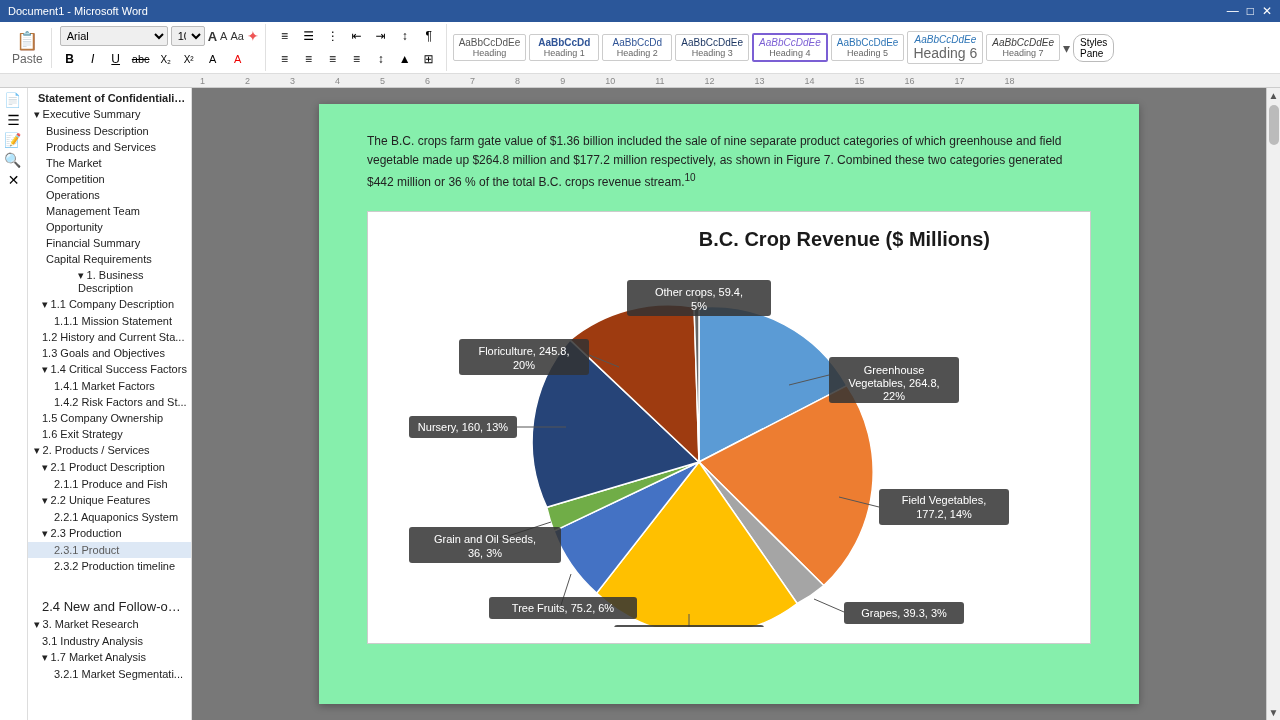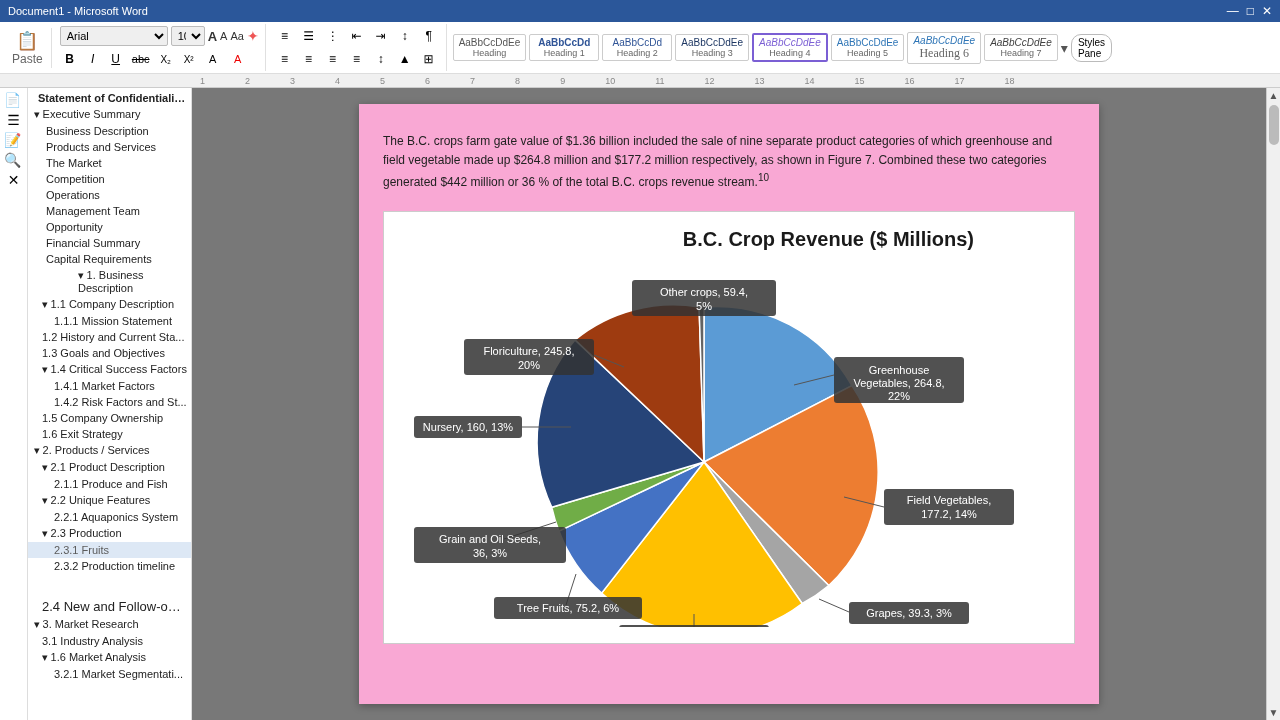--- a/index.html
+++ b/index.html
@@ -95,21 +95,21 @@
       <div style="border:2px solid #7b5fd4; border-radius:2px; padding:2px 5px; font-size:9.5px; cursor:pointer; text-align:center; min-width:70px;">
         <div style="font-size:10px; color:#7b5fd4; font-style:italic;">AaBbCcDdEe</div>
         <div style="font-size:9px; color:#666;">Heading 4</div>
       </div>
       <div style="border:1px solid #ccc; border-radius:2px; padding:2px 5px; font-size:9.5px; cursor:pointer; text-align:center; min-width:70px;">
         <div style="font-size:10px; color:#2e75b6;">AaBbCcDdEe</div>
         <div style="font-size:9px; color:#666;">Heading 5</div>
       </div>
       <div style="border:1px solid #ccc; border-radius:2px; padding:2px 5px; font-size:9.5px; cursor:pointer; text-align:center; min-width:70px;">
         <div style="font-size:10px; color:#2e75b6; font-style:italic;">AaBbCcDdEe</div>
-        <div style="font-size:12px; color:#666;font-family:Liberation Serif, serif;">Heading 6</div>
+        <div style="font-size:14px; color:#666;">Heading 6</div>
       </div>
       <div style="border:1px solid #ccc; border-radius:2px; padding:2px 5px; font-size:9.5px; cursor:pointer; text-align:center; min-width:70px;">
         <div style="font-size:10px; color:#404040; font-style:italic;">AaBbCcDdEe</div>
         <div style="font-size:9px; color:#666;">Heading 7</div>
       </div>
       <button style="font-size:14px; border:none; background:none; cursor:pointer; color:#555;">▾</button>
       <div style="font-size:10px; border:1px solid #bbb; padding:2px 6px; cursor:pointer; border-radius:10px; margin-left:0;">Styles<br>Pane</div>
     </div>
   </div>
 
@@ -168,32 +168,32 @@
       <div style="padding:2px 4px 2px 26px; cursor:pointer; color:#222; font-size:11px; overflow:hidden; text-overflow:ellipsis; white-space:nowrap;">1.4.2 Risk Factors and St...</div>
       <div style="padding:2px 4px 2px 14px; cursor:pointer; color:#222; font-size:11px;">1.5 Company Ownership</div>
       <div style="padding:2px 4px 2px 14px; cursor:pointer; color:#222; font-size:11px;">1.6 Exit Strategy</div>
 
       <div style="padding:2px 4px 2px 6px; cursor:pointer; color:#222; font-size:11px;">▾ 2. Products / Services</div>
       <div style="padding:2px 4px 2px 14px; cursor:pointer; color:#222; font-size:11px;">▾ 2.1 Product Description</div>
       <div style="padding:2px 4px 2px 26px; cursor:pointer; color:#222; font-size:11px;">2.1.1 Produce and Fish</div>
       <div style="padding:2px 4px 2px 14px; cursor:pointer; color:#222; font-size:11px;">▾ 2.2 Unique Features</div>
       <div style="padding:2px 4px 2px 26px; cursor:pointer; color:#222; font-size:11px;">2.2.1 Aquaponics System</div>
       <div style="padding:2px 4px 2px 14px; cursor:pointer; color:#222; font-size:11px;">▾ 2.3 Production</div>
-      <div style="padding:2px 4px 2px 26px; cursor:pointer; color:#5b5b5b; font-size:11px; background:#dde8f5;">2.3.1 Fruits</div>
+      <div style="padding:2px 4px 2px 26px; cursor:pointer; color:#5b5b5b; font-size:11px; background:#dde8f5;">2.3.1 Product</div>
       <div style="padding:2px 4px 2px 26px; cursor:pointer; color:#222; font-size:11px;">2.3.2 Production timeline</div>
       <div style="padding:2px 4px 2px 14px; cursor:pointer; color:#222; font-size:13px; overflow:hidden; text-overflow:ellipsis; white-space:nowrap;margin-top:23px;">2.4 New and Follow-on Pro...</div>
 
       <div style="padding:2px 4px 2px 6px; cursor:pointer; color:#222; font-size:11px;">▾ 3. Market Research</div>
       <div style="padding:2px 4px 2px 14px; cursor:pointer; color:#222; font-size:11px;">3.1 Industry Analysis</div>
-      <div style="padding:2px 4px 2px 14px; cursor:pointer; color:#222; font-size:11px;">▾ 1.6 Market Analysis</div>
+      <div style="padding:2px 4px 2px 14px; cursor:pointer; color:#222; font-size:11px;">▾ 1.7 Market Analysis</div>
       <div style="padding:2px 4px 2px 26px; cursor:pointer; color:#222; font-size:11px; overflow:hidden; text-overflow:ellipsis; white-space:nowrap;">3.2.1 Market Segmentati...</div>
     </div>
 
     <div style="flex:1; background:#787878; overflow-y:auto; padding:16px; display:flex; justify-content:center;">
-      <div style="background:#f9a8d4; width:740px; min-height:580px; padding:28px 24px; box-shadow:0 2px 8px rgba(0,0,0,0.3);">
+      <div style="background:#86efac; width:820px; min-height:580px; padding:28px 48px; box-shadow:0 2px 8px rgba(0,0,0,0.3);">
 
         <p style="font-size:12px; line-height:1.6; color:#222; margin-bottom:18px; font-family:Arial,sans-serif;">
           The B.C. crops farm gate value of $1.36 billion included the sale of nine separate product categories of which greenhouse and field vegetable made up $264.8 million and $177.2 million respectively, as shown in Figure 7. Combined these two categories generated $442 million or 36 % of the total B.C. crops revenue stream.<sup>10</sup>
         </p>
 
         <div style="border:1px solid #ccc; padding:16px 20px; background:white; position:relative;">
           <div style="font-size:20px; font-weight:bold; text-align:right; color:#1a1a1a; margin-bottom:16px; padding-right:80px; font-family:Arial,sans-serif;">B.C. Crop Revenue ($ Millions)</div>
 
           <div style="position:relative; height:360px;">
             <svg width="660" height="360" viewBox="0 0 660 360" style="display:block; margin:0 auto;">

